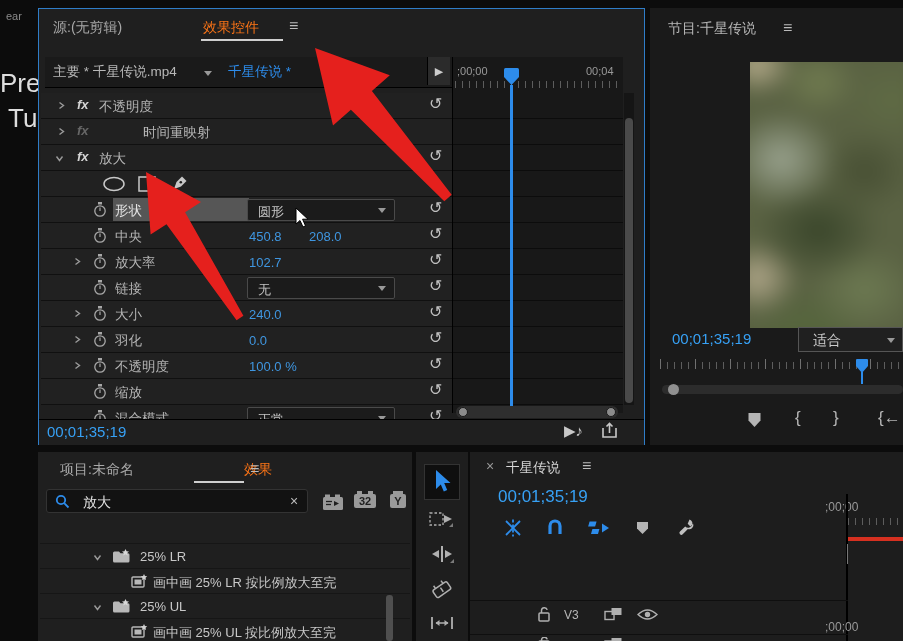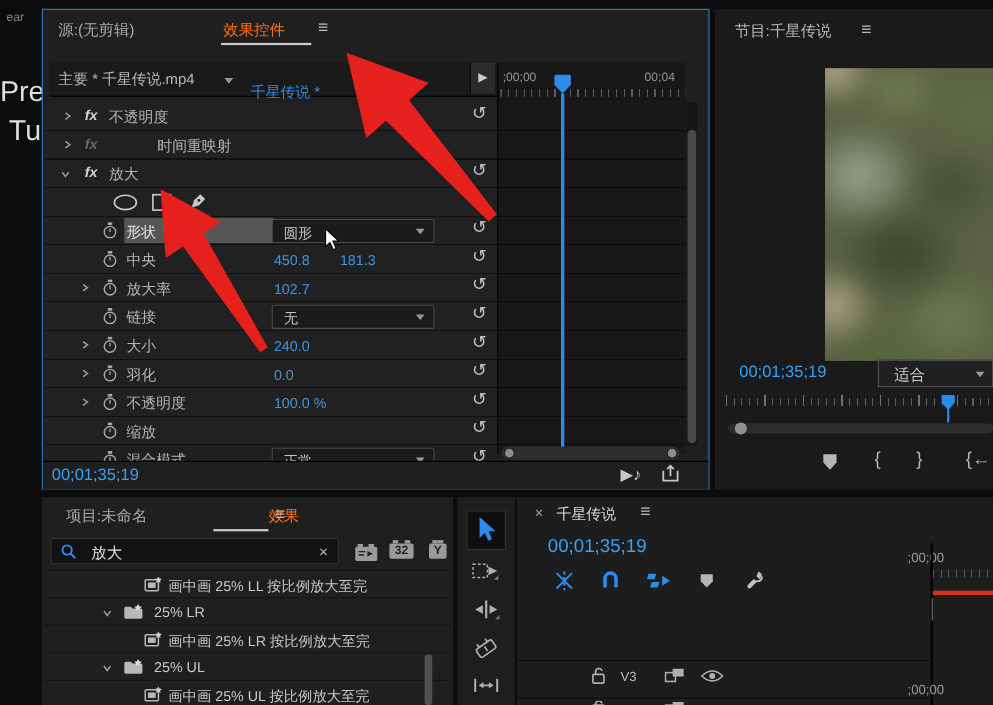--- a/index.html
+++ b/index.html
@@ -43,21 +43,21 @@
   <div class="panel" style="left:38px;top:8px;width:607px;height:437px;border:1px solid #2f7dc8;box-sizing:border-box;">
 
     <div class="txt gray" style="left:14px;top:10px;font-size:14px;">源:(无剪辑)</div>
     <div class="txt white" style="left:164px;top:10px;font-size:14px;">效果控件</div>
     <div class="tab-underline" style="left:162px;top:30px;width:82px;"></div>
     <div class="txt" style="left:250px;top:8px;font-size:16px;color:#bbb;">≡</div>
 
     <div class="abs" style="left:6px;top:48px;width:412px;height:30px;background:#1a1a1a;border-bottom:1px solid #000;"></div>
     <div class="txt" style="left:14px;top:54px;font-size:13.5px;color:#b8b8b8;">主要 * 千星传说.mp4</div>
     <div class="abs" style="left:165px;top:62px;width:0;height:0;border-left:4px solid transparent;border-right:4px solid transparent;border-top:5px solid #999;"></div>
-    <div class="txt" style="left:189px;top:54px;font-size:13.5px;color:#2d8ceb;margin-top:12px;">千星传说 *</div>
+    <div class="txt" style="left:189px;top:54px;font-size:13.5px;color:#2d8ceb;">千星传说 *</div>
     <div class="txt" style="left:299px;top:54px;font-size:13.5px;color:#2d8ceb;">传说....</div>
     <div class="abs" style="left:388px;top:48px;width:22px;height:28px;background:#2b2b2b;border-left:1px solid #000;text-align:center;">
       <span style="font-size:11px;color:#ccc;line-height:28px;">▶</span>
     </div>
 
     <div class="abs" style="left:414px;top:48px;width:170px;height:356px;background:#181818;"></div>
     <div class="abs" style="left:414px;top:84px;width:170px;height:312px;background:repeating-linear-gradient(180deg,#181818 0 25px,#0c0c0c 25px 26px);"></div>
     <div class="abs" style="left:413px;top:48px;width:1px;height:356px;background:#000;"></div>
 
     <div class="txt" style="left:418px;top:56px;font-size:11px;color:#999;">;00;00</div>
@@ -138,21 +138,21 @@
     <div class="ecrow" style="left:2px;top:214px;">
       <span class="sw">
           <svg width="14" height="15" viewBox="0 0 14 15">
             <rect x="5" y="0" width="4" height="2.5" fill="#a8a8a8"></rect>
             <circle cx="7" cy="9" r="5.2" fill="none" stroke="#a8a8a8" stroke-width="1.3"></circle>
             <line x1="7" y1="9" x2="7" y2="5.5" stroke="#a8a8a8" stroke-width="1.2"></line>
           </svg>
         </span>
       <span class="lbl" style="left:74px;">中央</span>
       <span class="num" style="left:208px;">450.8</span>
-      <span class="num" style="left:268px;">181.3</span>
+      <span class="num" style="left:268px;">208.0</span>
       <span class="reset">↺</span>
     </div>
 
     <div class="ecrow" style="left:2px;top:240px;">
       <span class="exp" style="left:32px;">
           <svg width="9" height="9" viewBox="0 0 9 9">
             <path d="M2.5 1.5 L6.5 4.5 L2.5 7.5" fill="none" stroke="#9a9a9a" stroke-width="1.4"></path>
           </svg>
         </span>
       <span class="sw">
@@ -357,30 +357,20 @@
           <rect x="3" y="1.5" width="5" height="3" fill="#9a9a9a"></rect>
           <rect x="13" y="1.5" width="5" height="3" fill="#9a9a9a"></rect>
           <path d="M12 8 L17 10.5 L12 13 Z" fill="#1f1f1f"></path>
           <line x1="4" y1="8.5" x2="10" y2="8.5" stroke="#1f1f1f" stroke-width="1.3"></line>
           <line x1="4" y1="11.5" x2="9" y2="11.5" stroke="#1f1f1f" stroke-width="1.3"></line>
         </svg>
       </span>
     <span class="brick" style="left:316px;top:42px;"><span>32</span></span>
     <span class="brick" style="left:352px;top:42px;width:16px;"><span>Y</span></span>
 
-    <div class="listrow" style="left:2px;top:66px;">
-      <span class="abs" style="left:91px;top:5px;">
-          <svg width="17" height="15" viewBox="0 0 17 15">
-            <rect x="1" y="3" width="12" height="10" rx="1" fill="none" stroke="#b8b8b8" stroke-width="1.4"></rect>
-            <rect x="3.5" y="5.5" width="7" height="5" fill="#b8b8b8"></rect>
-            <path d="M13 0 L14 2 L16.2 2.3 L14.6 3.8 L15 6 L13 4.9 L11 6 L11.4 3.8 L9.8 2.3 L12 2 Z" fill="#d0d0d0"></path>
-          </svg>
-        </span>
-      <span class="itx" style="left:113px;max-width:252px;overflow:hidden;display:inline-block;">画中画 25% LL 按比例放大至完</span>
-    </div>
     <div class="listrow" style="left:2px;top:91px;">
       <span class="abs" style="left:53px;top:9px;">
           <svg width="9" height="9" viewBox="0 0 9 9">
             <path d="M1.5 2.5 L4.5 6.5 L7.5 2.5" fill="none" stroke="#9a9a9a" stroke-width="1.4"></path>
           </svg>
         </span>
       <span class="abs" style="left:72px;top:5px;">
           <svg width="19" height="15" viewBox="0 0 19 15">
             <path d="M1 4 Q1 2.5 2.5 2.5 L7 2.5 L8.5 4.2 L16 4.2 Q17.5 4.2 17.5 5.7 L17.5 12 Q17.5 13.5 16 13.5 L2.5 13.5 Q1 13.5 1 12 Z" fill="#b8b8b8"></path>
             <path d="M13.5 0 L14.6 2.2 L17 2.5 L15.2 4.1 L15.7 6.4 L13.5 5.2 L11.3 6.4 L11.8 4.1 L10 2.5 L12.4 2.2 Z" fill="#d8d8d8"></path>

